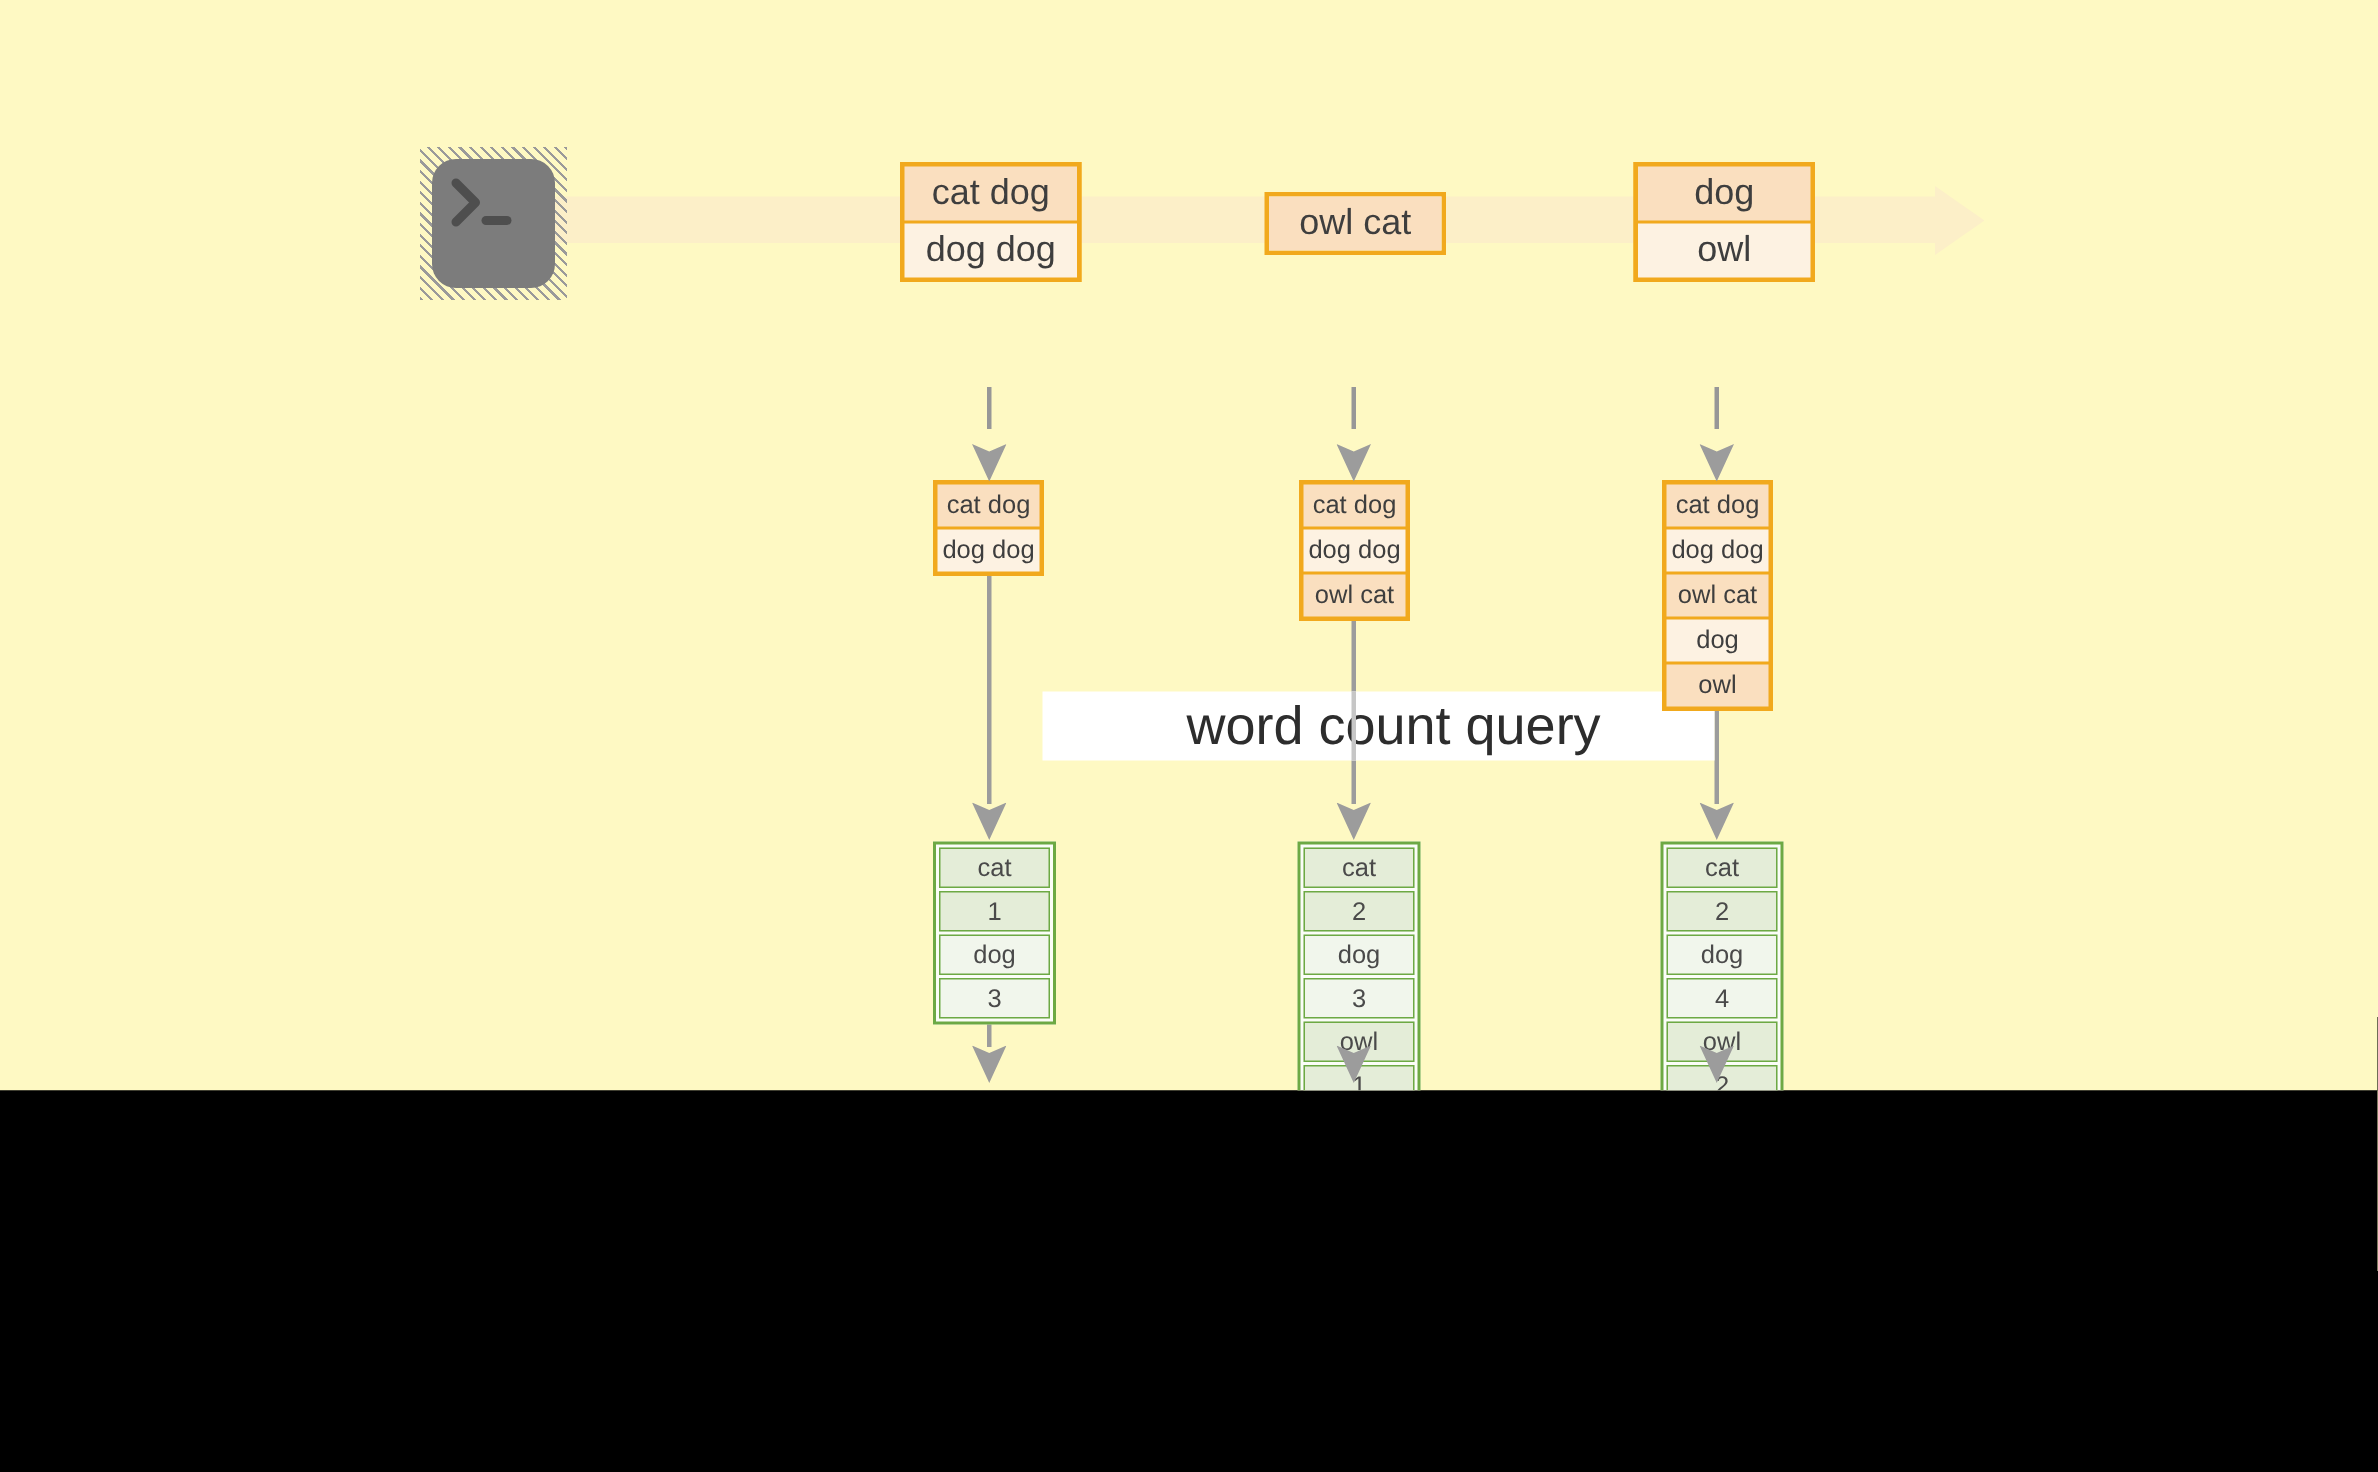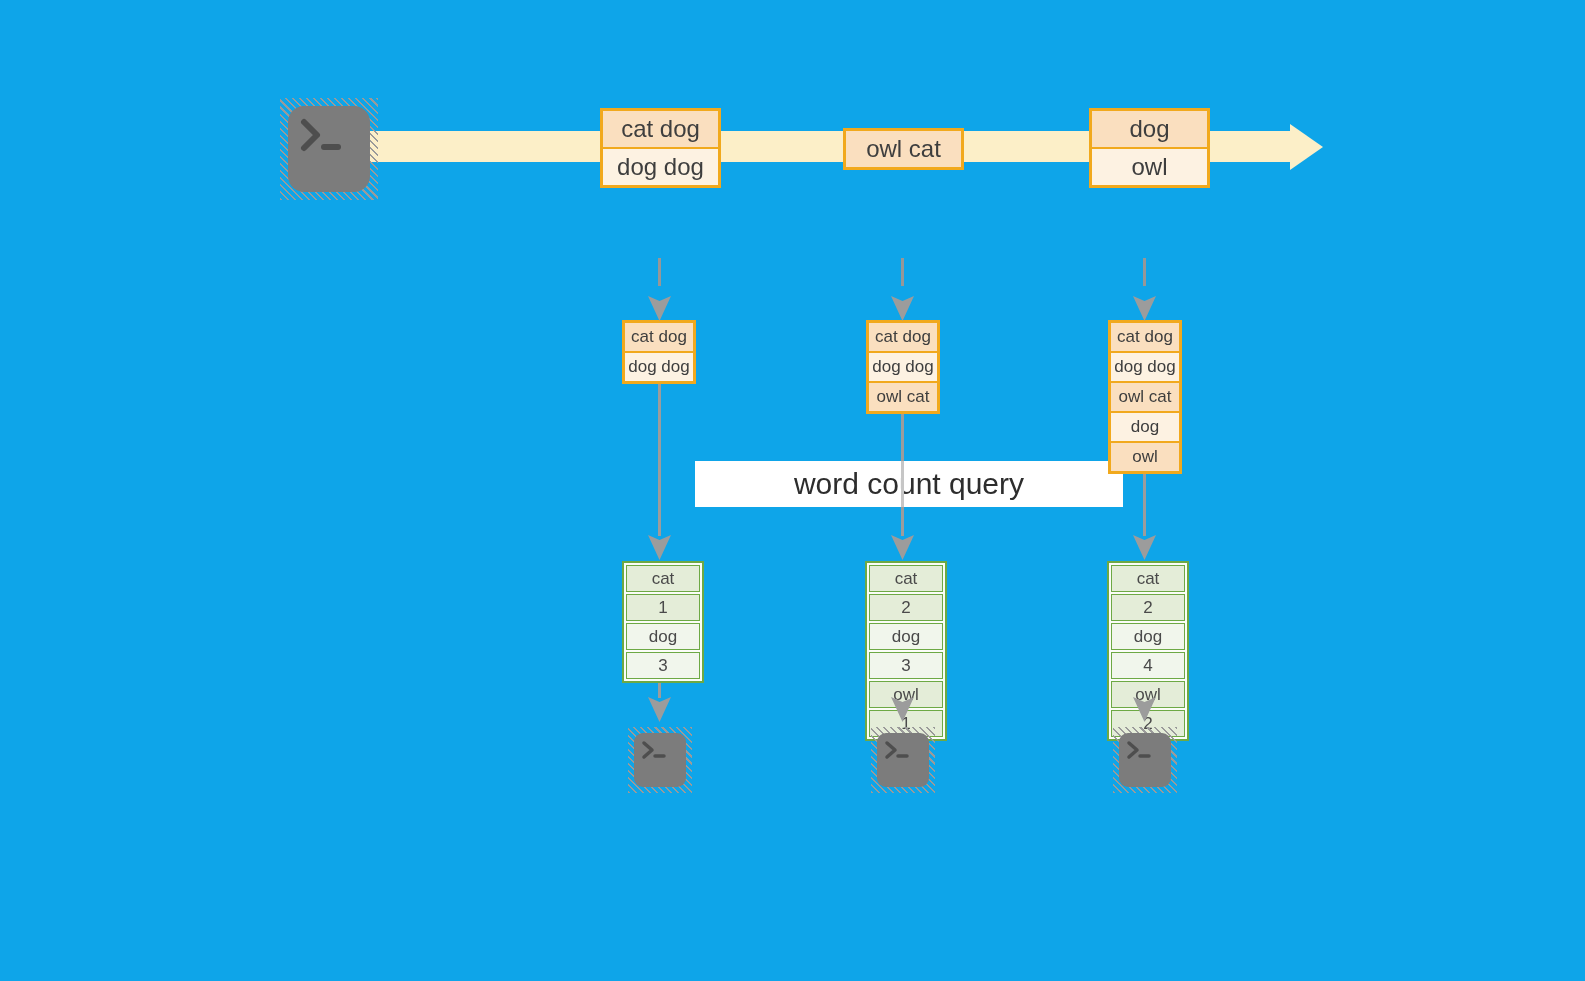--- a/index.html
+++ b/index.html
@@ -1,16 +1,16 @@
 <!DOCTYPE html>
 <html><head>
 <meta charset="utf-8">
 <style>
   html,body{margin:0;padding:0;background:#000;}
-  .canvas{position:relative;width:1585px;height:981px;background:#0ea5e9;overflow:hidden;
+  .canvas{position:relative;width:1585px;height:727px;background:#fef9c3;overflow:hidden;
           font-family:"Liberation Sans","DejaVu Sans",sans-serif;}
   
   .band{position:absolute;left:368px;top:131px;width:922px;height:31px;background:#FCEFC8;z-index:1;}
   .band-head{position:absolute;left:1290px;top:124px;width:33px;height:46px;background:#FCEFC8;
              clip-path:polygon(0 0,100% 50%,0 100%);z-index:1;}
   
   .term{position:absolute;background:repeating-linear-gradient(45deg,#9a9a9a 0 1.5px,transparent 1.5px 5px);z-index:4;}
   .term-inner{position:absolute;background:#7C7C7C;}
   .term.big{left:280px;top:98px;width:98px;height:102px;}
   .term.big .term-inner{inset:8px;border-radius:16px;}
@@ -25,21 +25,21 @@
   .event .ocell{line-height:36px;font-size:24px;}
   .stack .ocell{line-height:28px;font-size:17px;}
   .event{width:121px;} .stack{width:74px;}
   
   .vline{position:absolute;width:3px;background:#9C9C9C;z-index:1;}
   .dash{position:absolute;width:3px;height:28px;background:#979797;z-index:1;}
   .head-down{position:absolute;width:23px;height:25px;background:#9C9C9C;
              clip-path:polygon(50% 100%,0 0,50% 20%,100% 0);z-index:5;}
   
   .banner{position:absolute;left:695px;top:461px;width:428px;height:46px;background:#FFFFFF;
-          display:flex;align-items:center;justify-content:center;font-size:30px;color:#2D2D2D;z-index:2;}
+          display:flex;align-items:center;justify-content:center;font-size:36px;color:#2D2D2D;z-index:2;padding-left:20px;}
   .banner-line{position:absolute;left:901px;top:461px;width:3px;height:46px;background:#C6C6C6;z-index:3;}
   
   .gtable{position:absolute;width:76px;background:#FBFDF8;border:2.5px solid #6DA944;padding:1px;
           display:flex;flex-direction:column;z-index:4;box-sizing:content-box;}
   .grow{display:flex;flex-direction:column;}
   .gcell{border:1.5px solid #6DA944;margin:1px;line-height:25px;text-align:center;font-size:17px;color:#4A4A4A;}
   .gword{flex:1.55;} .gnum{flex:1;}
   .grow.odd .gcell{background:#E4EDD8;} .grow.even .gcell{background:#F1F6EC;}
 </style>
 </head>

